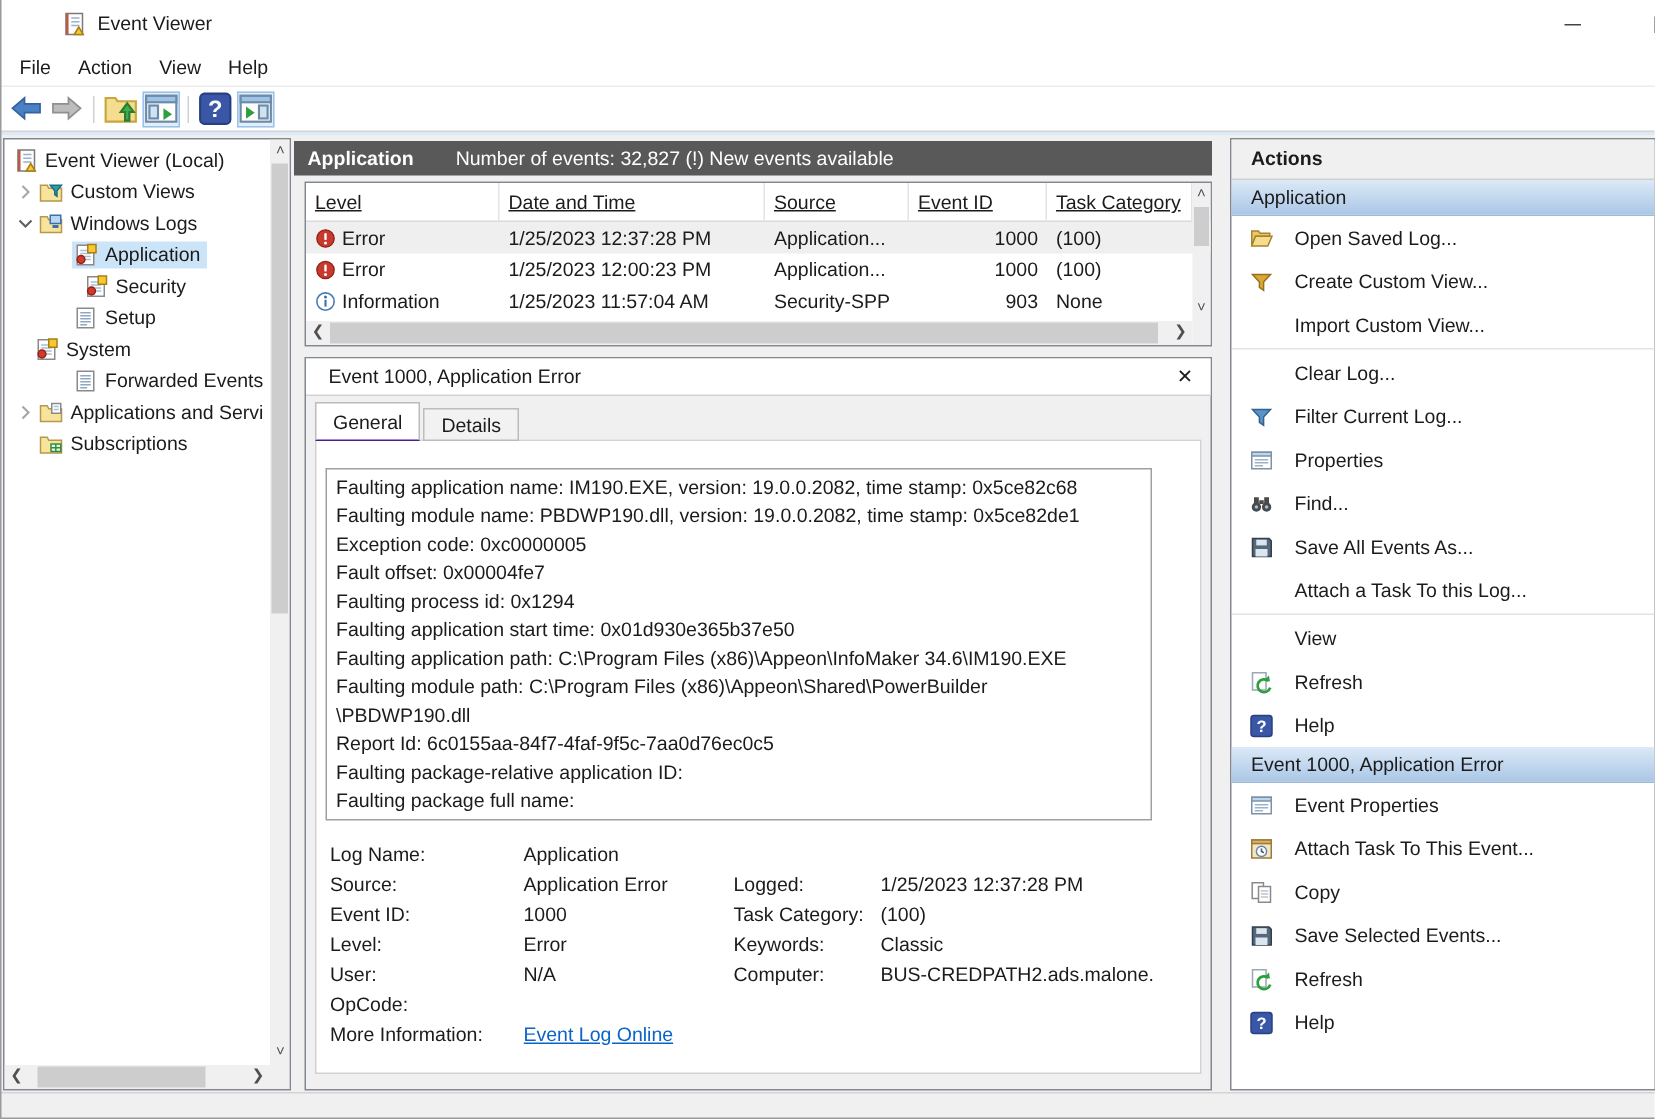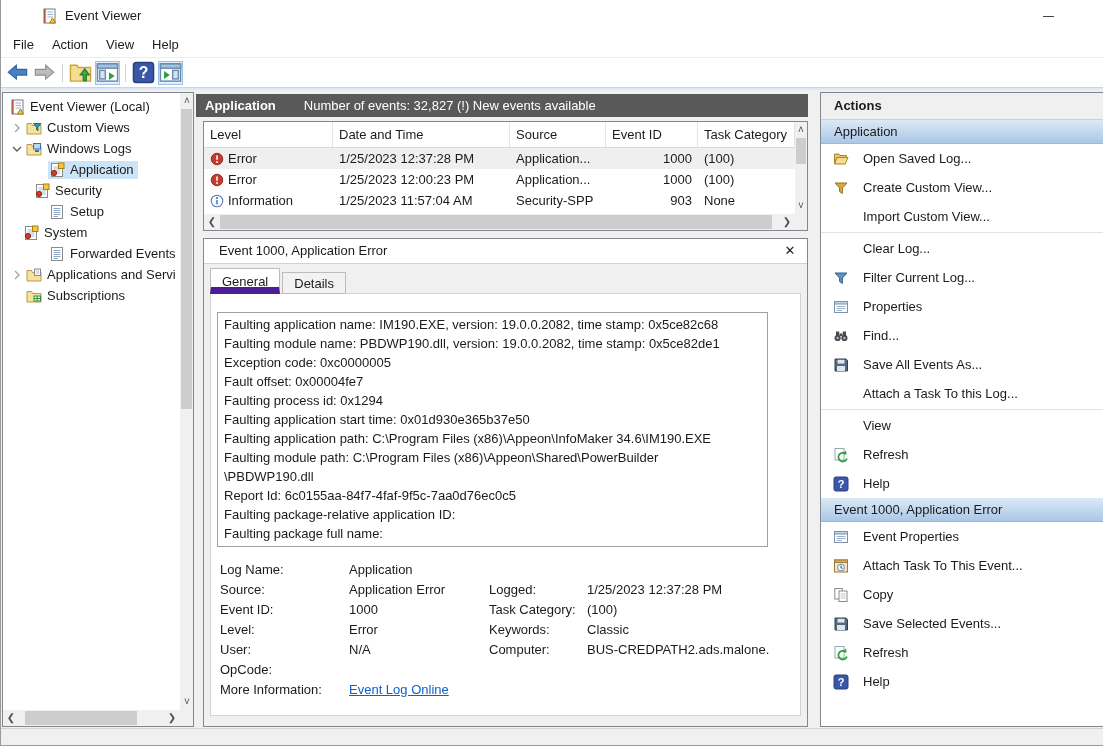--- a/index.html
+++ b/index.html
@@ -50,40 +50,40 @@
   .sb-corner { position:absolute; right:0; bottom:0; width:13px; height:16px; background:#f0f0f0; }
 
   
   .mid { position:absolute; left:196px; top:0; width:616px; height:637px; }
   .mid-header { position:absolute; top:4px; left:0; right:4px; height:23px; background:#595959; color:#fff;
                 display:flex; align-items:center; padding-left:9px; }
   .mid-header b { margin-right:28px; }
 
   .etable { position:absolute; top:31px; left:7px; width:605px; height:110px; background:#fff; border:1px solid #828790; }
   .ehead { display:flex; height:26px; border-bottom:1px solid #dadada; }
-  .ehead .hc { border-right:1px solid #e4e4e4; padding:0 6px; line-height:25px; white-space:nowrap; overflow:hidden; }
+  .ehead .hc { border-right:1px solid #e4e4e4; padding:0 6px; line-height:25px; white-space:nowrap; overflow:hidden;text-decoration:underline; }
   .erow { display:flex; height:21px; align-items:center; }
   .erow.sel { background:#efefef; }
   .erow .c { padding:0 6px; white-space:nowrap; overflow:hidden; display:flex; align-items:center; height:100%; }
   .erow .c .ico { width:14px; height:14px; flex:0 0 14px; margin-right:4px; }
   .r { justify-content:flex-end; }
   .et-sbv { position:absolute; top:0; right:0; bottom:16px; width:12px; background:#f0f0f0; }
   .et-sbv .th { position:absolute; left:1px; right:1px; top:16px; height:26px; background:#cdcdcd; }
   .et-sbh { position:absolute; left:0; right:12px; bottom:0; height:16px; background:#f0f0f0; }
   .et-sbh .th { position:absolute; top:1px; bottom:1px; left:16px; width:552px; background:#cdcdcd; }
 
   
   .detail { position:absolute; top:148px; left:7px; width:605px; height:489px; background:#f0f0f0; border:1px solid #828790; }
   .d-title { position:absolute; top:0; left:0; right:0; height:25px; background:#fff; border-bottom:1px solid #d2d2d2;
              line-height:24px; padding-left:15px; }
   .d-close { position:absolute; right:8px; top:3px; width:18px; height:18px; text-align:center; line-height:18px;
              font-size:13px; color:#1b1b1b; font-weight:bold; }
   .tabs { position:absolute; top:29px; left:6px; height:26px; z-index:2; display:flex; align-items:flex-end; }
   .tab { padding:0 11px; border:1px solid #bcbcbc; background:#f2f2f2; height:22px; line-height:21px; margin-right:2px; }
-  .tab.active { background:#fff; height:26px; line-height:25px; border-bottom:7px solid #4c1d95; }
+  .tab.active { background:#fff; height:26px; line-height:25px; border-bottom:1px solid #4c1d95; }
   .page { position:absolute; top:54px; left:6px; right:6px; bottom:10px; background:#fff; border:1px solid #d2d2d2; z-index:1; }
   .desc { position:absolute; top:18px; left:6px; right:32px; height:235px; border:1px solid #a0a0a0;
           padding:2px 0 0 6px; font-size:13px; line-height:19px; white-space:nowrap; overflow:hidden; }
   .fields { position:absolute; top:265px; left:9px; right:4px; }
   .frow { display:flex; height:20px; align-items:center; white-space:nowrap; }
   .fl  { width:129px; flex:0 0 129px; }
   .fv  { width:140px; flex:0 0 140px; overflow:hidden; }
   .fl2 { width:98px;  flex:0 0 98px; }
   .fv2 { flex:1; overflow:hidden; }
   .linkv { color:#0a63c9; text-decoration:underline; }
@@ -248,21 +248,21 @@
                 <line x1="4.5" y1="7" x2="11.5" y2="7" stroke="#a9bed2"></line>
                 <line x1="4.5" y1="9" x2="11.5" y2="9" stroke="#a9bed2"></line>
                 <line x1="4.5" y1="11" x2="11.5" y2="11" stroke="#a9bed2"></line>
                 <rect x="9.5" y="1" width="5.5" height="5.5" fill="#f8c832" stroke="#a77f12"></rect>
                 <circle cx="5" cy="11" r="2.6" fill="#cf3a2e" stroke="#971f15"></circle>
               </svg>
             </span>
             <span class="lbl">Application</span>
           </span>
         </div>
-        <div class="trow" style="padding-left: 30px;">
+        <div class="trow" style="padding-left: 52px;">
           <span class="hl">
             <span class="ico">
               <svg viewBox="0 0 16 16">
                 <rect x="2.5" y="1.5" width="11" height="13" fill="#fff" stroke="#8a8a8a"></rect>
                 <line x1="4.5" y1="5" x2="11.5" y2="5" stroke="#a9bed2"></line>
                 <line x1="4.5" y1="7" x2="11.5" y2="7" stroke="#a9bed2"></line>
                 <line x1="4.5" y1="9" x2="11.5" y2="9" stroke="#a9bed2"></line>
                 <line x1="4.5" y1="11" x2="11.5" y2="11" stroke="#a9bed2"></line>
                 <rect x="9.5" y="1" width="5.5" height="5.5" fill="#f8c832" stroke="#a77f12"></rect>
                 <circle cx="5" cy="11" r="2.6" fill="#cf3a2e" stroke="#971f15"></circle>

